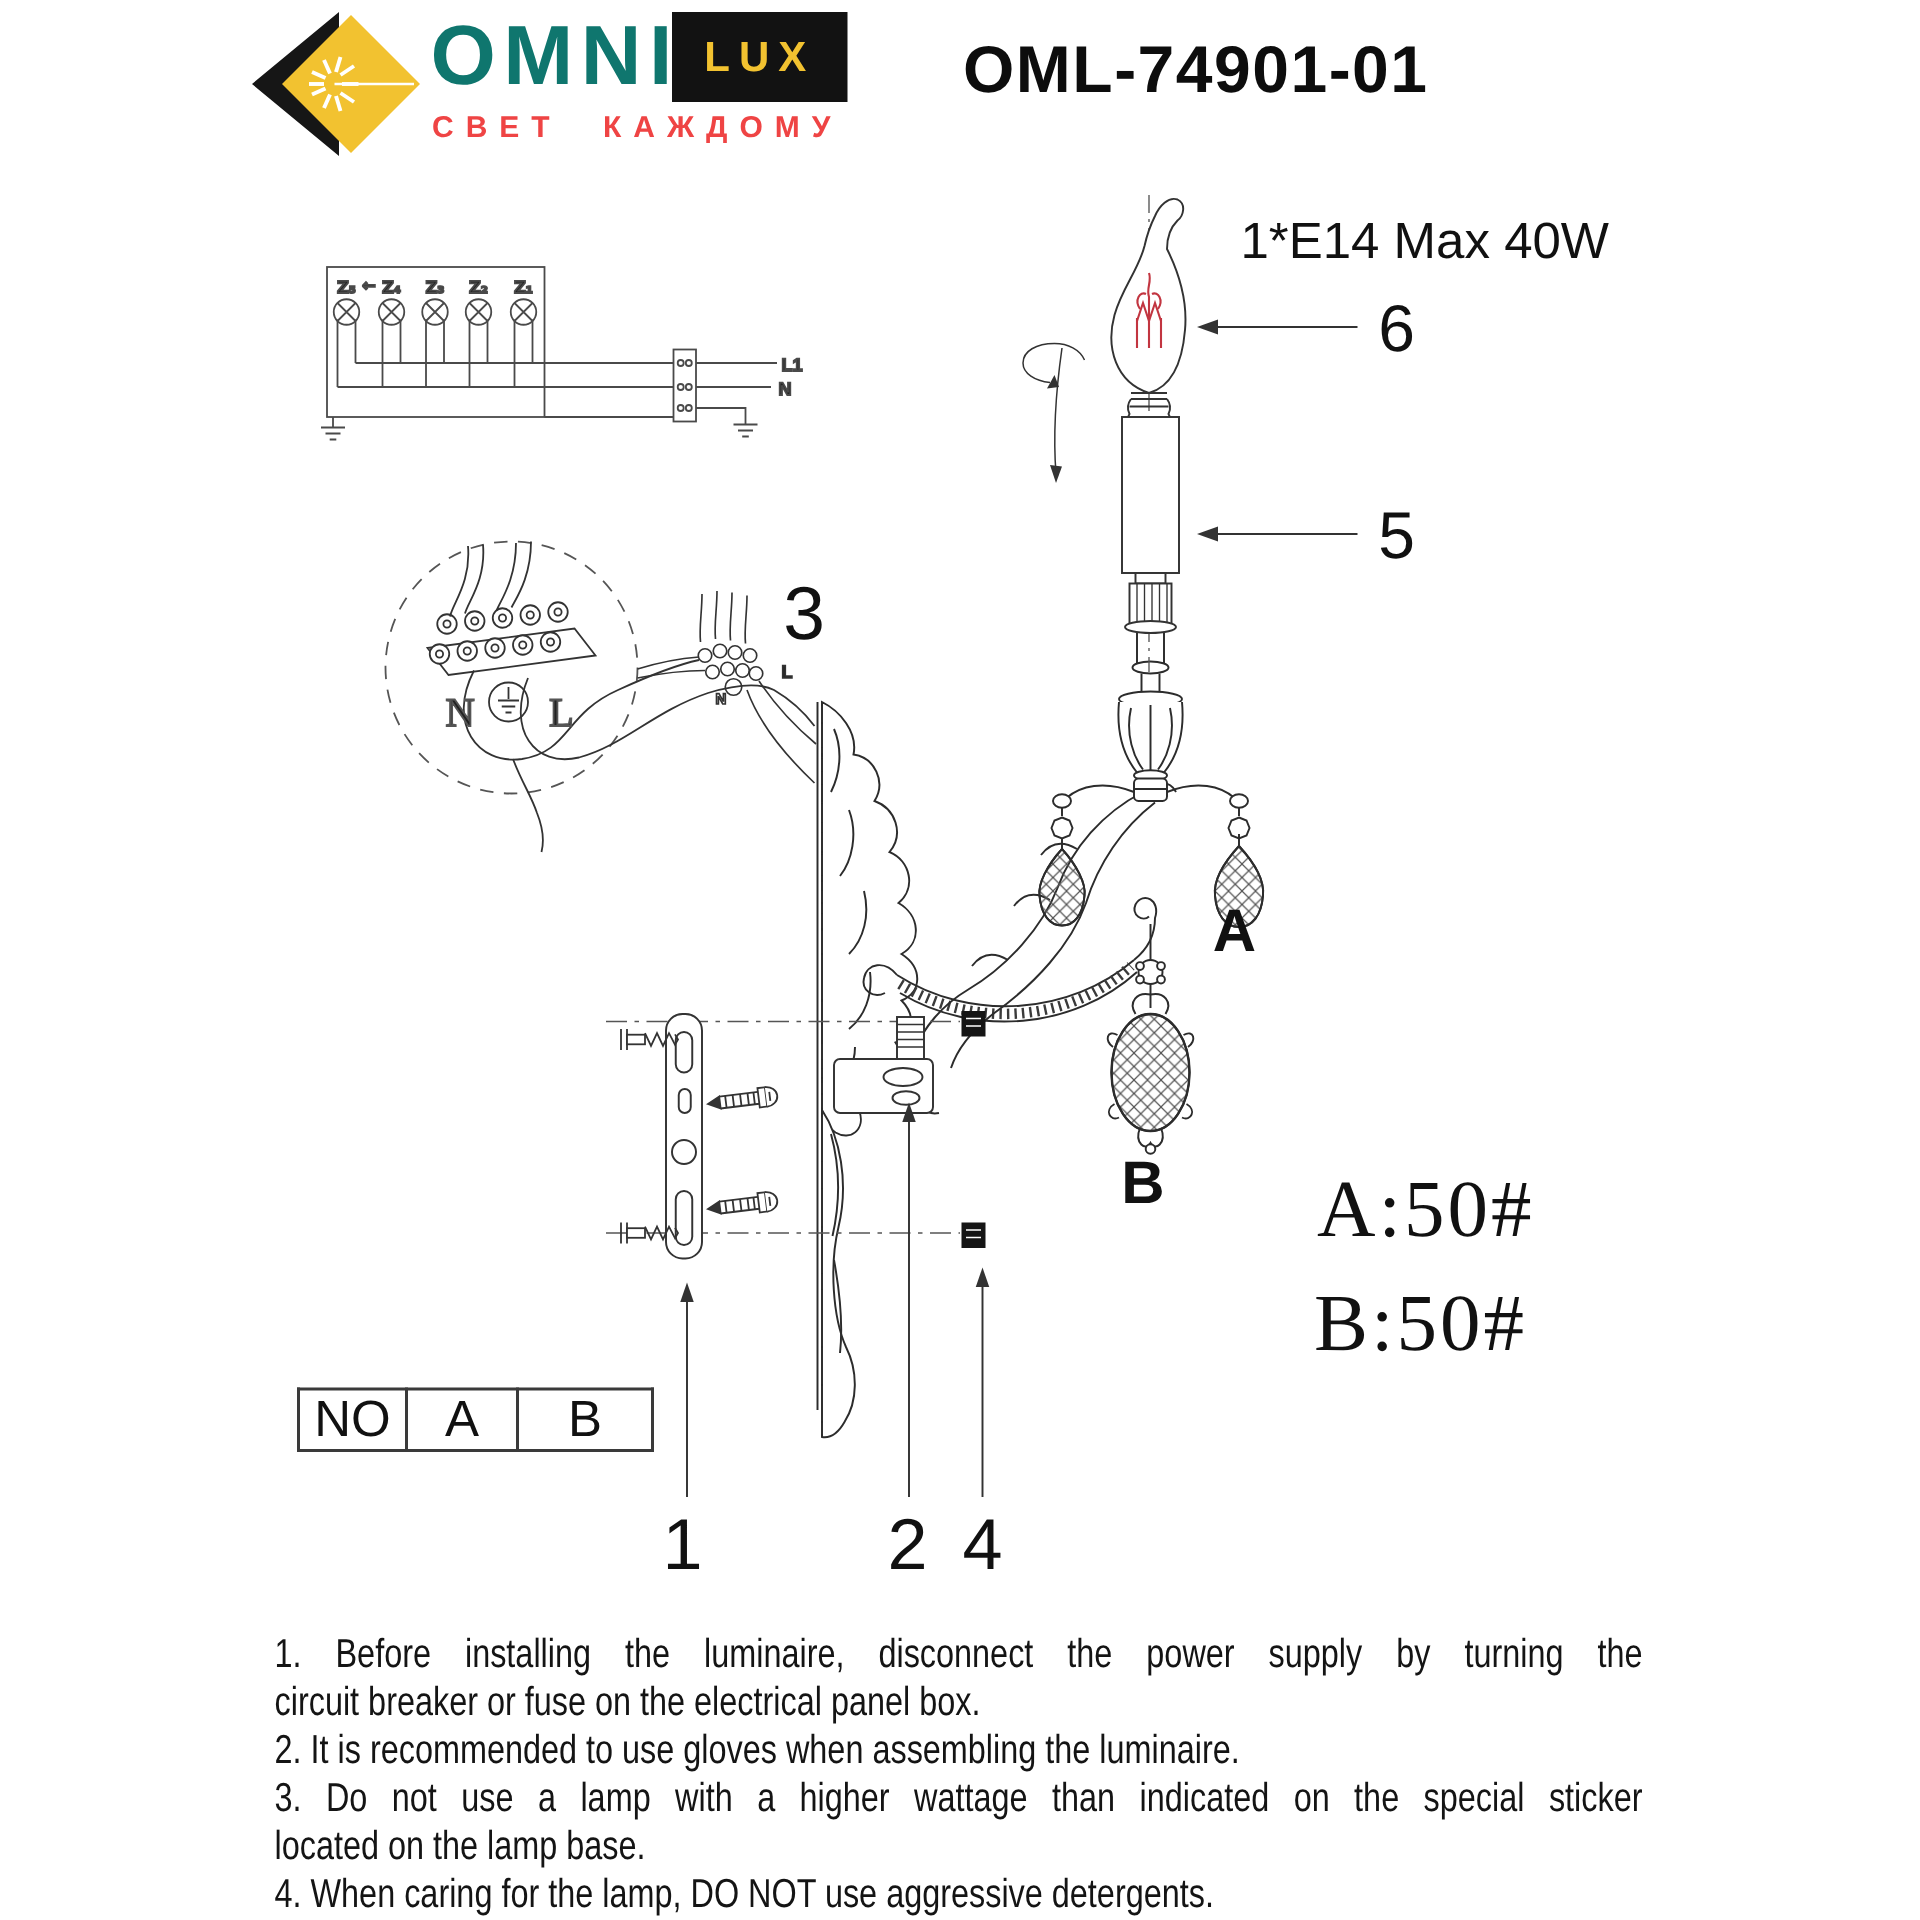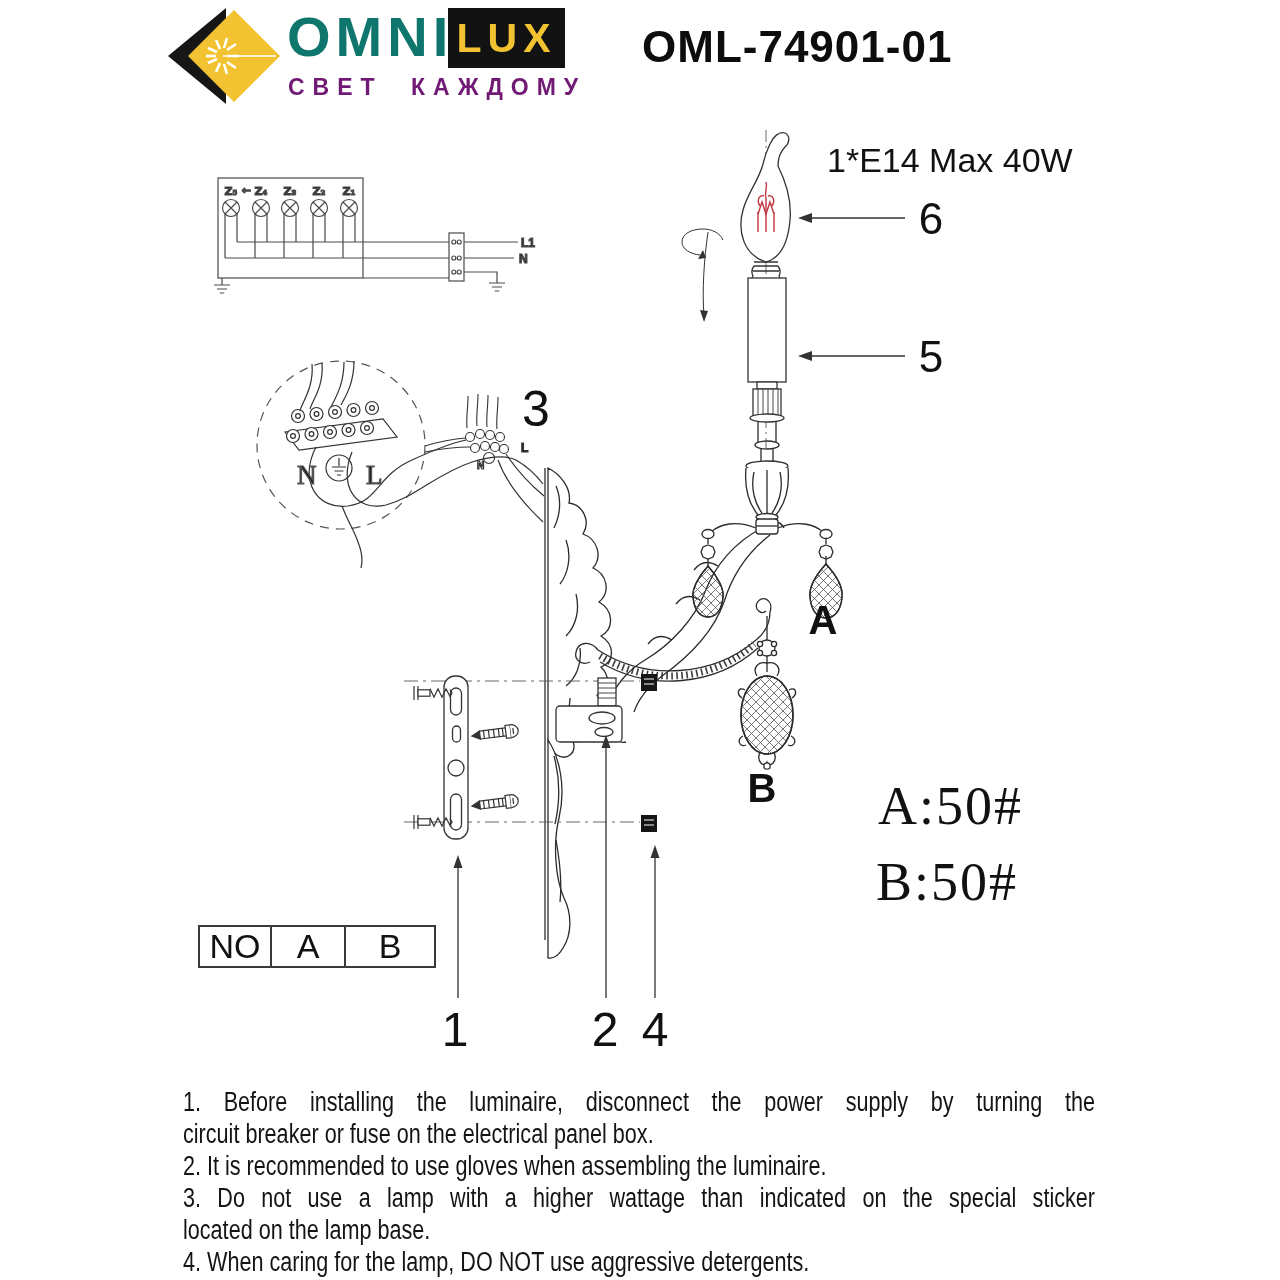--- a/index.html
+++ b/index.html
@@ -4,23 +4,23 @@
 <style>
   html,body{margin:0;padding:0;background:#fff;}
   .page{position:relative;width:1280px;height:1280px;background:#ffffff;overflow:hidden;
         font-family:"Liberation Sans",sans-serif;color:#111;}
   
   .logo-mark{position:absolute;left:166px;top:6px;}
   .brand-omni{position:absolute;left:287px;top:4px;font-size:56px;font-weight:700;
               letter-spacing:5px;color:#0f766e;}
   .lux-box{position:absolute;left:448px;top:8px;width:117px;height:60px;background:#121212;
            display:flex;align-items:center;justify-content:center;}
-  .lux-box span{color:#F2C230;font-size:41px;font-weight:700;letter-spacing:6px;}
-  .tagline{position:absolute;left:288px;top:74px;font-size:23px;font-weight:600;
-           letter-spacing:8px;word-spacing:14px;color:#701a75;white-space:nowrap;}
+  .lux-box span{color:#F2C230;font-size:28px;font-weight:700;letter-spacing:6px;}
+  .tagline{position:absolute;left:288px;top:74px;font-size:20px;font-weight:600;
+           letter-spacing:8px;word-spacing:14px;color:#ef4444;white-space:nowrap;}
   .model{position:absolute;left:642px;top:22px;font-size:44px;font-weight:700;
          letter-spacing:1px;color:#0d0d0d;white-space:nowrap;}
   
   .art{position:absolute;left:0;top:0;}
   .art path,.art rect,.art circle,.art ellipse,.art line,.art polyline{vector-effect:none;}
   .t-num{font:400 44px "Liberation Sans",sans-serif;fill:#111;}
   .t-ab{font:600 40px "Liberation Sans",sans-serif;fill:#111;}
   .t-spec{font:400 54px "Liberation Serif",serif;fill:#111;letter-spacing:2px;}
   .t-lamp{font:400 34px "Liberation Sans",sans-serif;fill:#111;}
   .t-tiny{font:700 11px "DejaVu Sans",sans-serif;fill:#222;}

